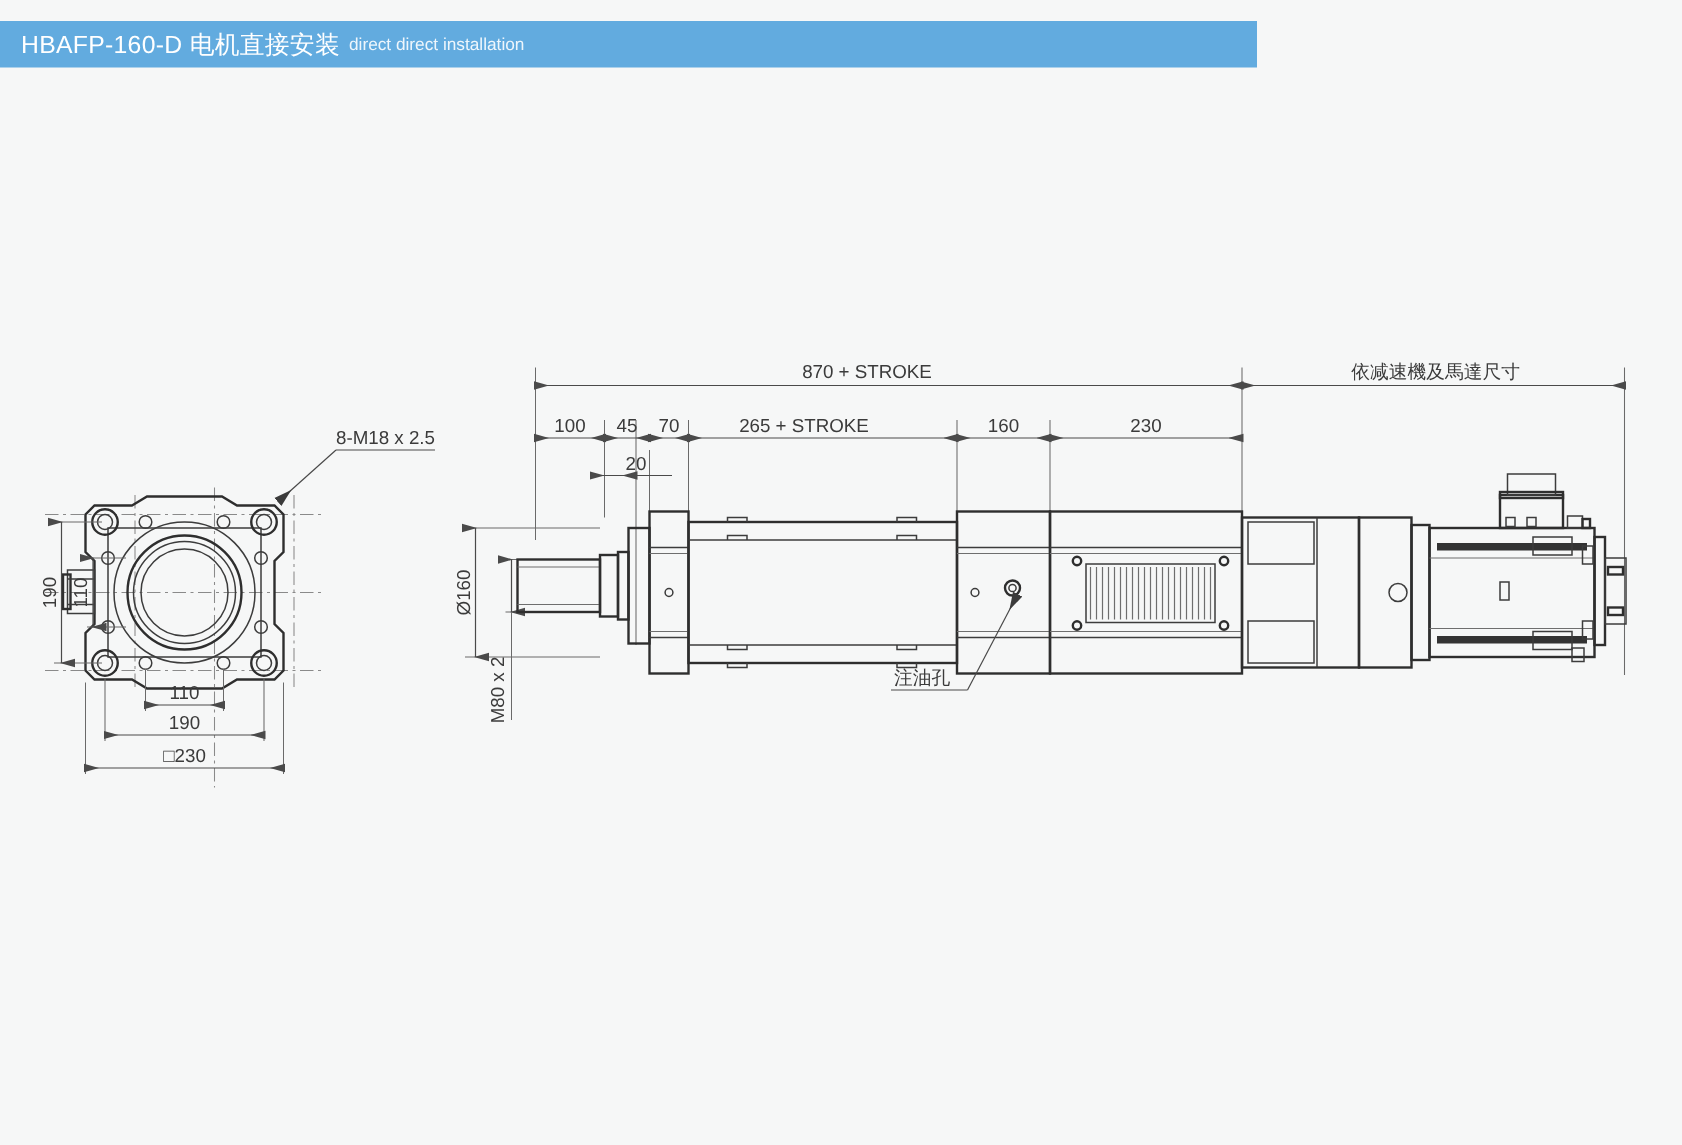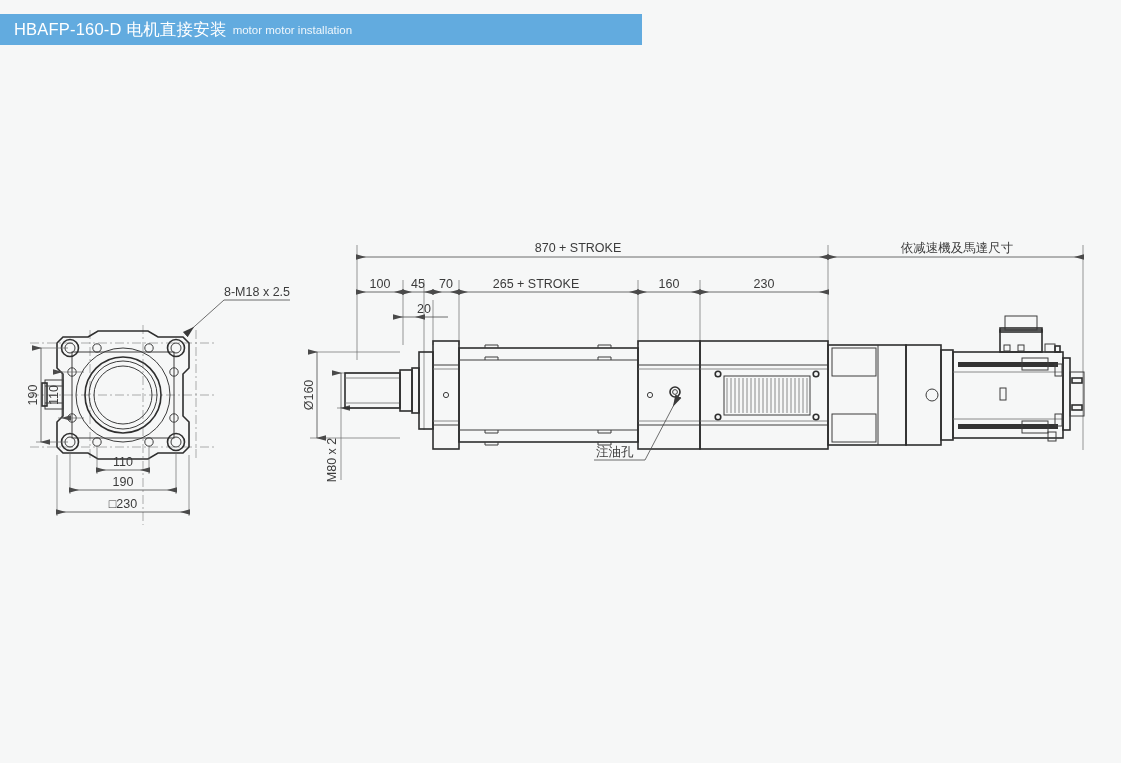--- a/index.html
+++ b/index.html
@@ -4,21 +4,21 @@
 <style>
   html,body{margin:0;padding:0;}
   body{
     width:1121px;height:763px;
     background:#f6f7f7;
     font-family:"Liberation Sans", sans-serif;
     overflow:hidden;
     position:relative;
   }
   #header-bar{
-    position:absolute;left:0;top:14px;width:642px;height:31px;
+    position:absolute;left:0;top:14px;width:838px;height:31px;
     background:#62abdf;
     display:flex;align-items:center;
   }
   #header-bar .title-main{
     color:#ffffff;font-size:16.5px;letter-spacing:.2px;
     margin-left:14px;font-weight:400;white-space:nowrap;
   }
   #header-bar .title-sub{
     color:#eef6fc;font-size:11.5px;margin-left:6px;white-space:nowrap;
   }
@@ -32,21 +32,21 @@
   .ln-t{stroke:#6e6e6e;fill:none;stroke-width:.8;}
   .dim{stroke:#4a4a4a;fill:none;stroke-width:.8;}
   .ext{stroke:#6a6a6a;fill:none;stroke-width:.7;}
   .ctr{stroke:#8a8a8a;fill:none;stroke-width:.7;stroke-dasharray:9 3 2 3;}
 </style>
 </head>
 <body>
 
 <div id="header-bar">
   <span class="title-main">HBAFP-160-D 电机直接安装</span>
-  <span class="title-sub">motor motor installation</span>
+  <span class="title-sub">direct direct installation</span>
 </div>
 
 <div id="drawing">
 <svg width="1121" height="763" viewBox="0 0 1121 763" xmlns="http://www.w3.org/2000/svg">
 
   <defs>
     <marker id="ah" markerWidth="10" markerHeight="8" refX="9" refY="4" orient="auto" markerUnits="userSpaceOnUse">
       <path d="M0,4 L10,1.2 L10,6.8 Z" fill="#4a4a4a"></path>
     </marker>
     <marker id="ahr" markerWidth="10" markerHeight="8" refX="1" refY="4" orient="auto" markerUnits="userSpaceOnUse">

